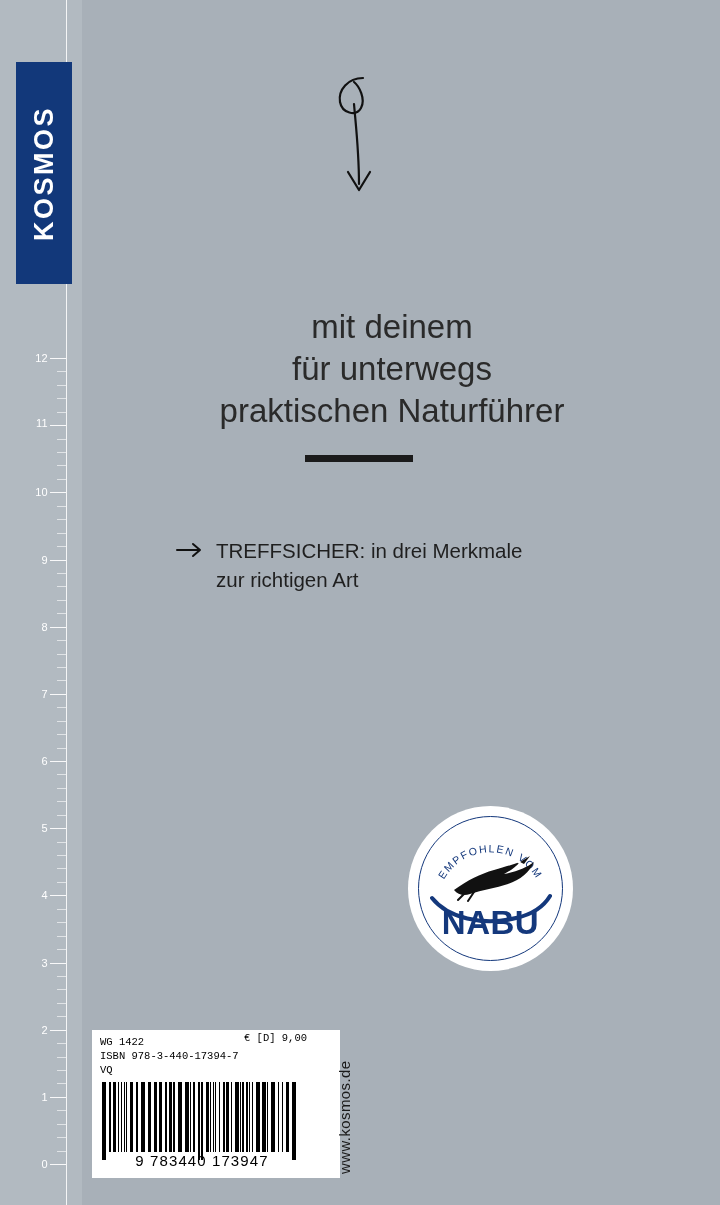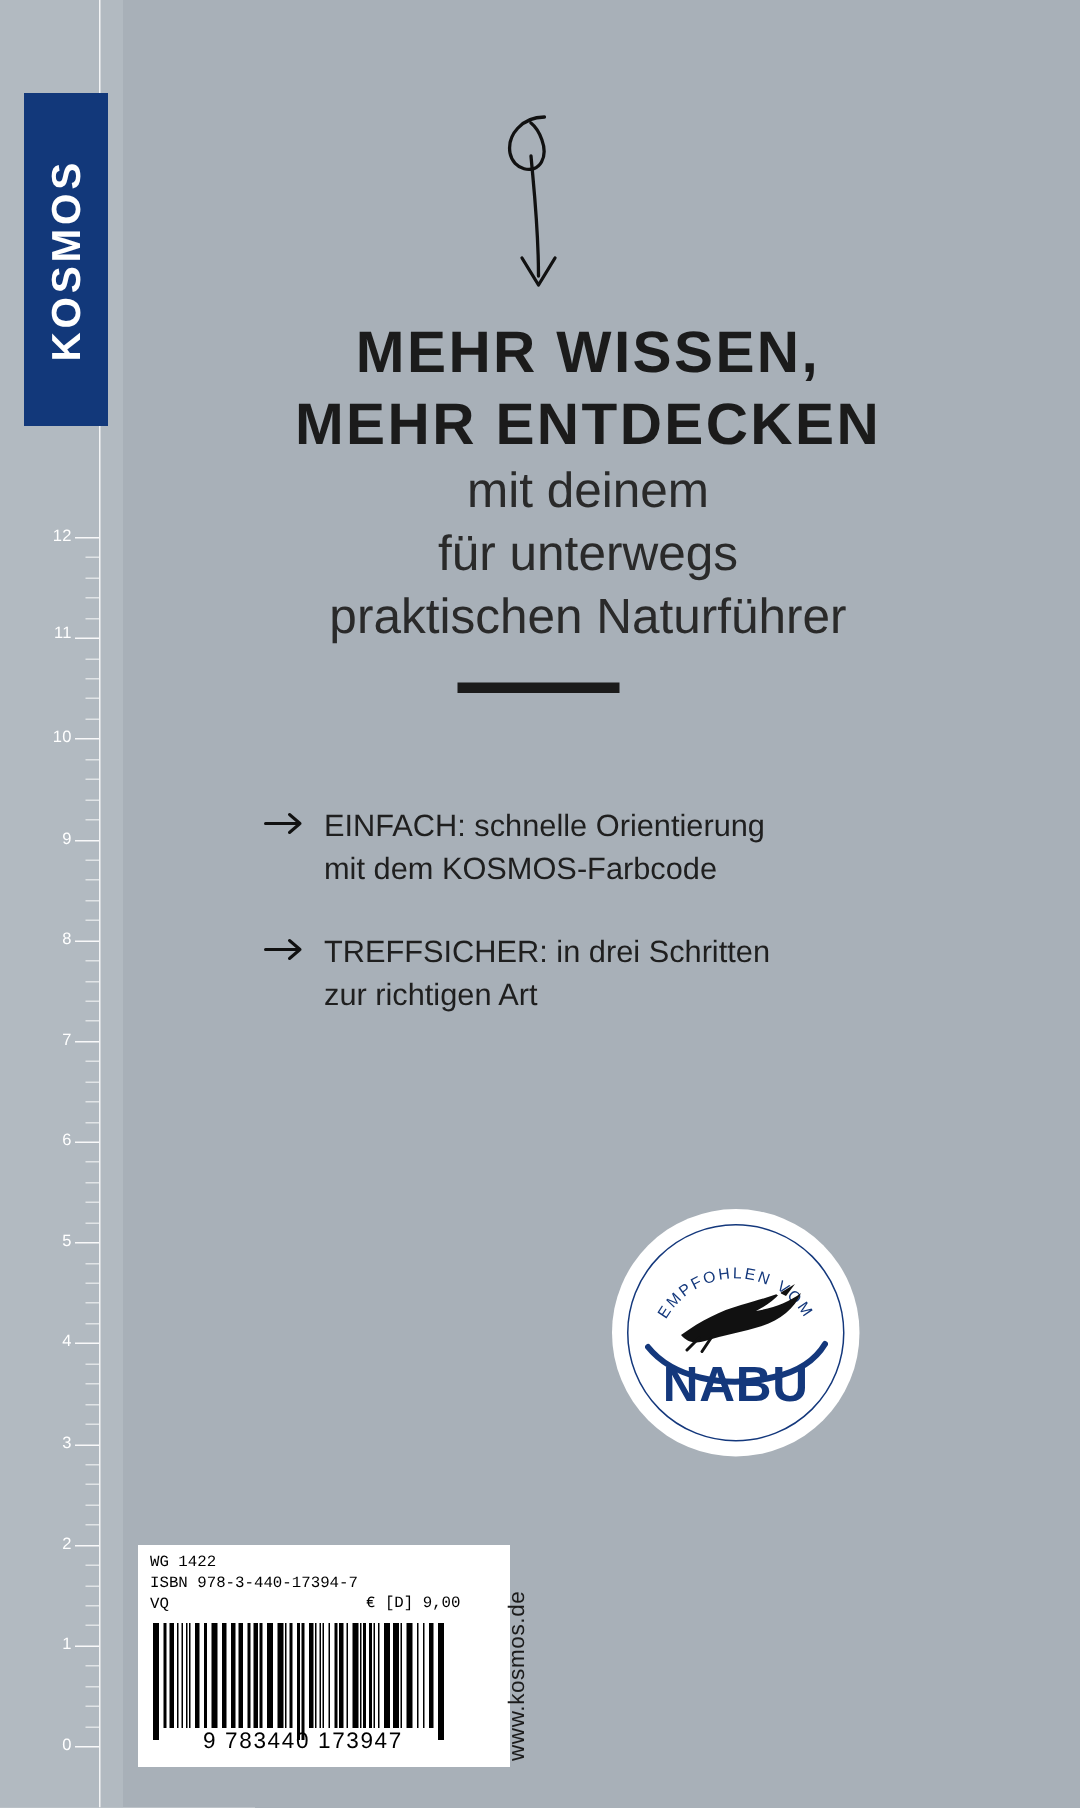--- a/index.html
+++ b/index.html
@@ -225,21 +225,21 @@
     left: 8px;
     top: 6px;
     font-size: 10.5px;
     color: #000;
     line-height: 1.32;
     font-family: "Liberation Mono", monospace;
   }
   .bc-price {
     position: absolute;
     left: 152px;
-    top: 33px;
+    top: 2px;
     font-size: 10.5px;
     color: #000;
     font-family: "Liberation Mono", monospace;
   }
   .bars {
     position: absolute;
     left: 10px;
     top: 52px;
     width: 196px;
     height: 70px;
@@ -372,52 +372,39 @@
   </div>
 
   <div class="doodle">
     <svg width="80" height="135" viewBox="0 0 80 135" fill="none">
       <path d="M45 6 C30 6 20 18 22 30 C24 41 38 45 43 36 C48 27 41 14 36 10" stroke="#111" stroke-width="2.2" fill="none" stroke-linecap="round"></path>
       <path d="M36 32 C38 55 41 80 41 112" stroke="#111" stroke-width="2.2" fill="none" stroke-linecap="round"></path>
       <path d="M30 100 L41 118 L52 100" stroke="#111" stroke-width="2.2" fill="none" stroke-linecap="round" stroke-linejoin="round"></path>
     </svg>
   </div>
 
-  <div class="headline">
-    <div class="l1">MEHR WISSEN,</div>
-    <div class="l2">MEHR ENTDECKEN</div>
-  </div>
 
   <div class="sub">
     <div>mit deinem</div>
     <div>für unterwegs</div>
     <div>praktischen Naturführer</div>
   </div>
 
   <div class="rule"></div>
 
   <div class="bullets">
+
 
     <div class="bullet">
       <span class="arrow">
         <svg width="30" height="20" viewBox="0 0 30 20">
             <path d="M1 10 H24 M17 4 L24 10 L17 16" stroke="#111" stroke-width="2" fill="none" stroke-linecap="round" stroke-linejoin="round"></path>
           </svg>
       </span>
-      <span>EINFACH:</span><span> schnelle Orientierung</span><br>
-      <span>mit dem KOSMOS-Farbcode</span>
-    </div>
-
-    <div class="bullet">
-      <span class="arrow">
-        <svg width="30" height="20" viewBox="0 0 30 20">
-            <path d="M1 10 H24 M17 4 L24 10 L17 16" stroke="#111" stroke-width="2" fill="none" stroke-linecap="round" stroke-linejoin="round"></path>
-          </svg>
-      </span>
-      <span>TREFFSICHER:</span><span> in drei Schritten</span><br>
+      <span>TREFFSICHER:</span><span> in drei Merkmale</span><br>
       <span>zur richtigen Art</span>
     </div>
 
 
   </div>
 
   <div class="seal">
     <div class="seal-inner"></div>
     <svg class="seal-arc" viewBox="0 0 165 165">
       <defs>

